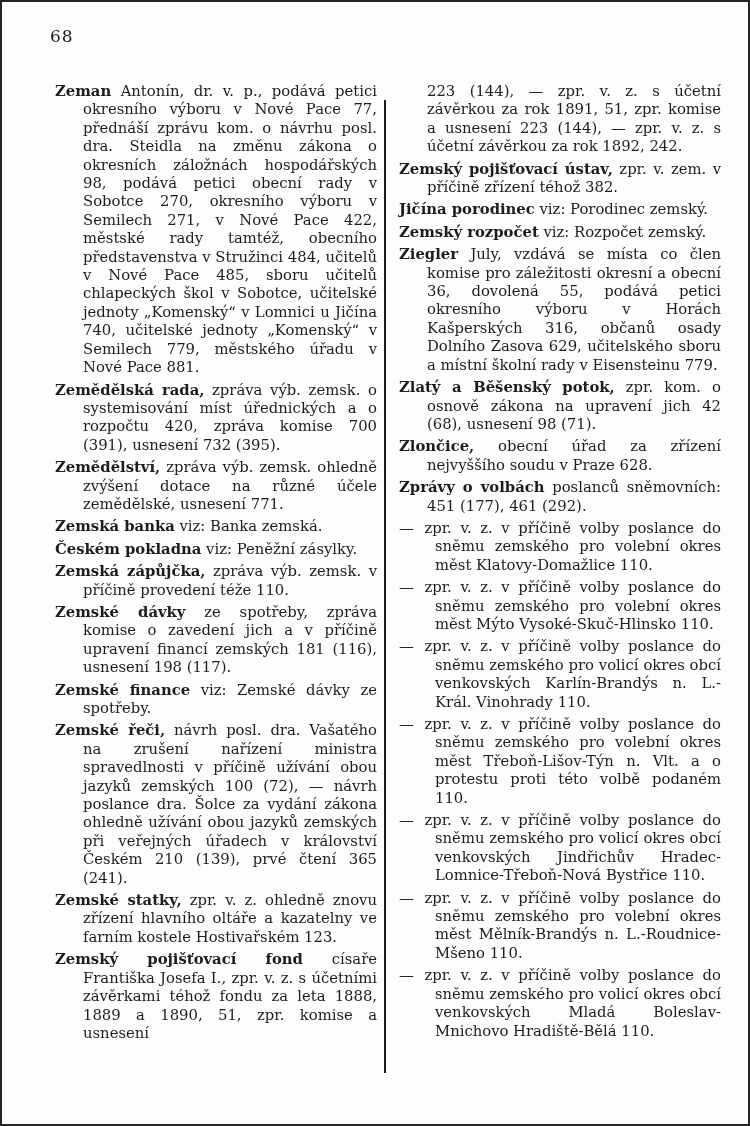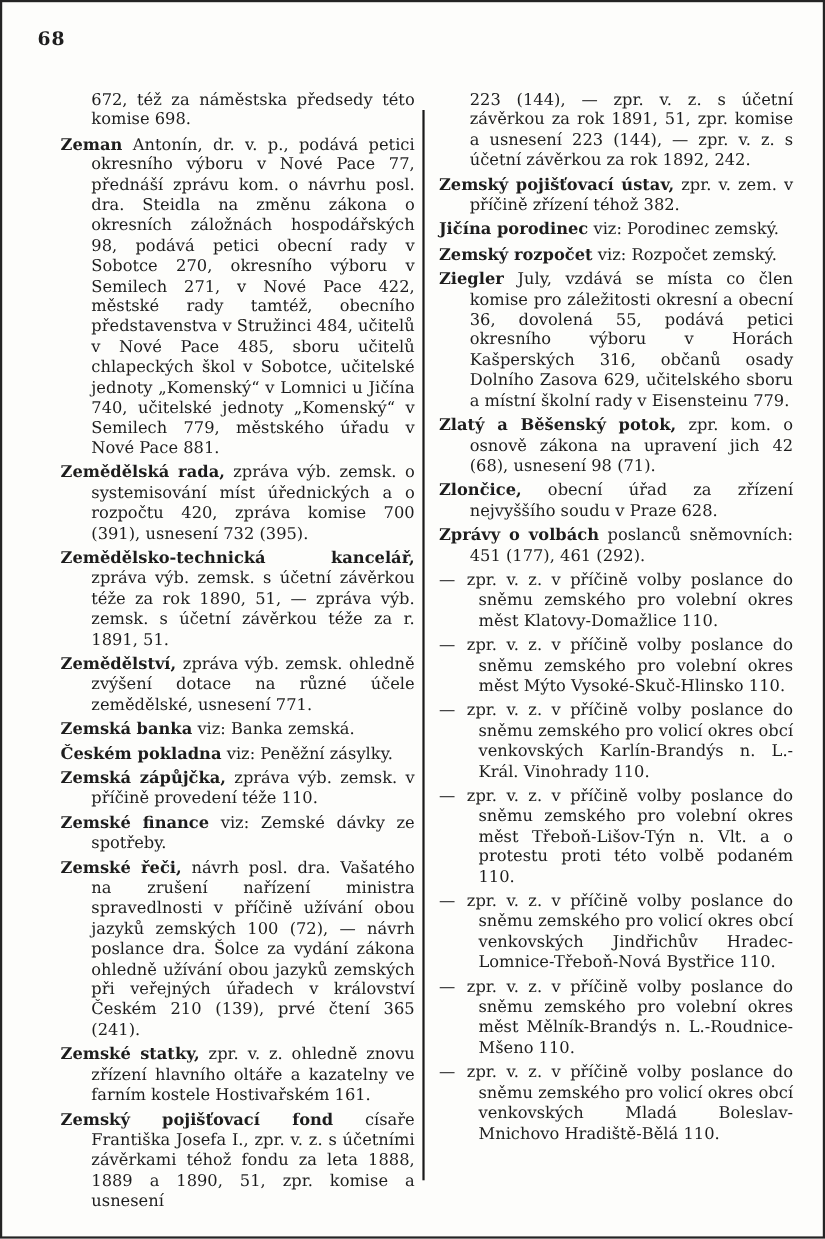--- a/index.html
+++ b/index.html
@@ -11,22 +11,22 @@
     position: relative;
     overflow: hidden;
   }
   .page-frame {
     position: absolute; inset: 0;
     border: 2px solid #242424;
     box-sizing: border-box;
     pointer-events: none;
   }
   .pagenum {
-    position: absolute; left: 34px; top: 26px;
-    font-weight: bold; font-size: 17px; letter-spacing: 1px;
+    position: absolute; left: 50px; top: 26px;
+    font-weight: normal; font-size: 17px; letter-spacing: 1px;
   }
   .col {
     position: absolute; top: 82px; width: 322px;
     font-size: 14.8px; line-height: 18.4px;
     text-align: justify;
   }
   .col-left  { left: 55px; }
   .col-right { left: 399px; }
   .divider {
     position: absolute; left: 384px; top: 100px;
@@ -44,31 +44,30 @@
 </head>
 <body>
 
 <div class="page-frame"></div>
 
 <div class="pagenum">68</div>
 
 <div class="divider"></div>
 
 <div class="col col-left">
-  <p class="entry cont"><span class="tx">672, též za náměstska předsedy této komise 698.</span></p>
   <p class="entry"><b class="hw">Zeman</b> <span class="tx">Antonín, dr. v. p., podává petici okresního výboru v Nové Pace 77, přednáší zprávu kom. o návrhu posl. dra. Steidla na změnu zákona o okresních záložnách hospodářských 98, podává petici obecní rady v Sobotce 270, okresního výboru v Semilech 271, v Nové Pace 422, městské rady tamtéž, obecního představenstva v Stružinci 484, učitelů v Nové Pace 485, sboru učitelů chlapeckých škol v Sobotce, učitelské jednoty „Komenský“ v Lomnici u Jičína 740, učitelské jednoty „Komenský“ v Semilech 779, městského úřadu v Nové Pace 881.</span></p>
   <p class="entry"><b class="hw">Zemědělská rada,</b> <span class="tx">zpráva výb. zemsk. o systemisování míst úřednických a o rozpočtu 420, zpráva komise 700 (391), usnesení 732 (395).</span></p>
-  <p class="entry"><b class="hw">Zemědělsko-technická kancelář,</b> <span class="tx">zpráva výb. zemsk. s účetní závěrkou téže za rok 1890, 51, — zpráva výb. zemsk. s účetní závěrkou téže za r. 1891, 51.</span></p>
   <p class="entry"><b class="hw">Zemědělství,</b> <span class="tx">zpráva výb. zemsk. ohledně zvýšení dotace na různé účele zemědělské, usnesení 771.</span></p>
   <p class="entry"><b class="hw">Zemská banka</b> <span class="tx">viz: Banka zemská.</span></p>
   <p class="entry"><b class="hw">Českém pokladna</b> <span class="tx">viz: Peněžní zásylky.</span></p>
   <p class="entry"><b class="hw">Zemská zápůjčka,</b> <span class="tx">zpráva výb. zemsk. v příčině provedení téže 110.</span></p>
+  <p class="entry"><b class="hw">Zemské dávky</b> <span class="tx">ze spotřeby, zpráva komise o zavedení jich a v příčině upravení financí zemských 181 (116), usnesení 198 (117).</span></p>
   <p class="entry"><b class="hw">Zemské finance</b> <span class="tx">viz: Zemské dávky ze spotřeby.</span></p>
   <p class="entry"><b class="hw">Zemské řeči,</b> <span class="tx">návrh posl. dra. Vašatého na zrušení nařízení ministra spravedlnosti v příčině užívání obou jazyků zemských 100 (72), — návrh poslance dra. Šolce za vydání zákona ohledně užívání obou jazyků zemských při veřejných úřadech v království Českém 210 (139), prvé čtení 365 (241).</span></p>
-  <p class="entry"><b class="hw">Zemské statky,</b> <span class="tx">zpr. v. z. ohledně znovu zřízení hlavního oltáře a kazatelny ve farním kostele Hostivařském 161.</span></p>
+  <p class="entry"><b class="hw">Zemské statky,</b> <span class="tx">zpr. v. z. ohledně znovu zřízení hlavního oltáře a kazatelny ve farním kostele Hostivařském 123.</span></p>
   <p class="entry"><b class="hw">Zemský pojišťovací fond</b> <span class="tx">císaře Františka Josefa I., zpr. v. z. s účetními závěrkami téhož fondu za leta 1888, 1889 a 1890, 51, zpr. komise a usnesení</span></p>
 </div>
 
 <div class="col col-right">
   <p class="entry cont"><span class="tx">223 (144), — zpr. v. z. s účetní závěrkou za rok 1891, 51, zpr. komise a usnesení 223 (144), — zpr. v. z. s účetní závěrkou za rok 1892, 242.</span></p>
   <p class="entry"><b class="hw">Zemský pojišťovací ústav,</b> <span class="tx">zpr. v. zem. v příčině zřízení téhož 382.</span></p>
   <p class="entry"><b class="hw">Jičína porodinec</b> <span class="tx">viz: Porodinec zemský.</span></p>
   <p class="entry"><b class="hw">Zemský rozpočet</b> <span class="tx">viz: Rozpočet zemský.</span></p>
   <p class="entry"><b class="hw">Ziegler</b> <span class="tx">July, vzdává se místa co člen komise pro záležitosti okresní a obecní 36, dovolená 55, podává petici okresního výboru v Horách Kašperských 316, občanů osady Dolního Zasova 629, učitelského sboru a místní školní rady v Eisensteinu 779.</span></p>
   <p class="entry"><b class="hw">Zlatý a Běšenský potok,</b> <span class="tx">zpr. kom. o osnově zákona na upravení jich 42 (68), usnesení 98 (71).</span></p>

